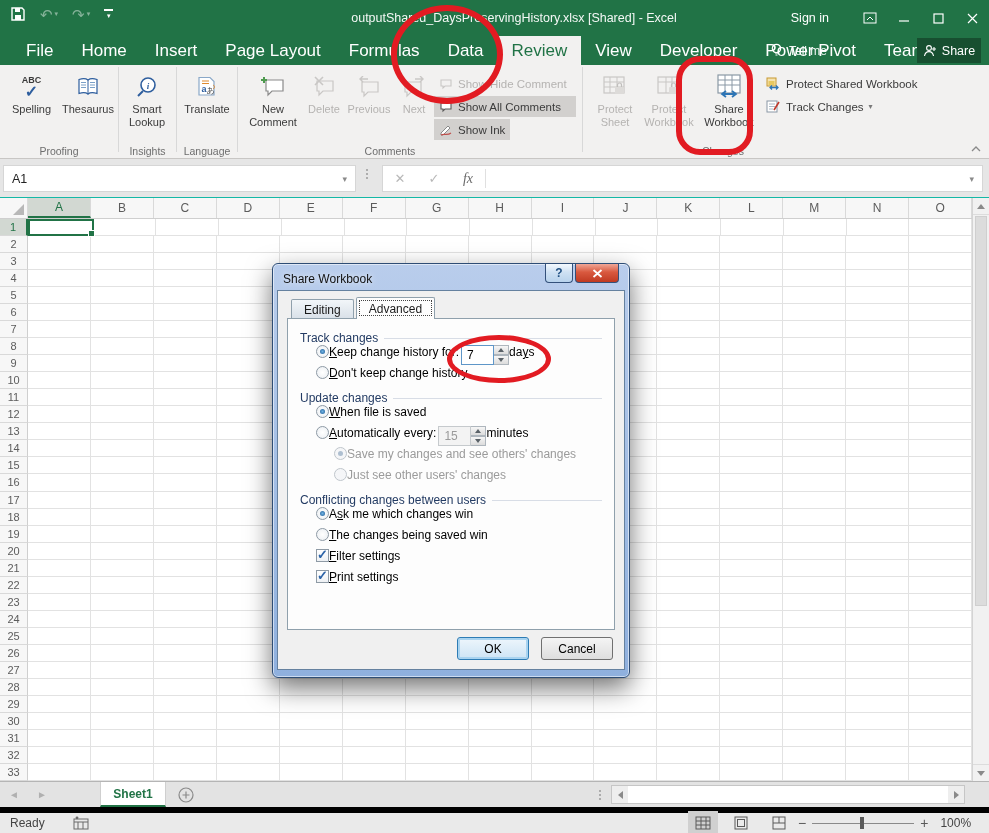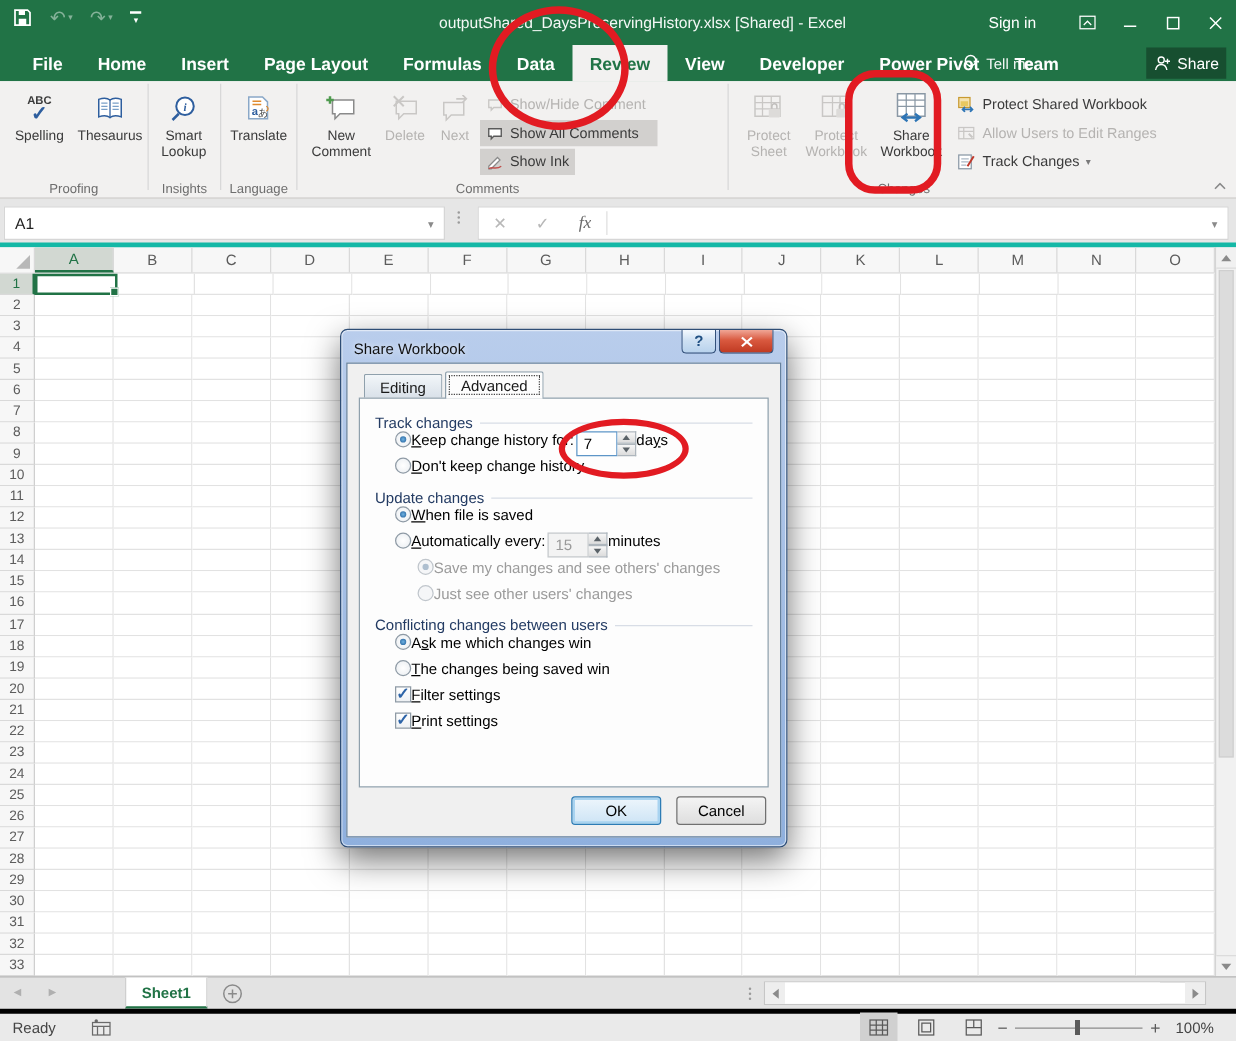--- a/index.html
+++ b/index.html
@@ -13,42 +13,42 @@
   .qat-dim { color:rgba(255,255,255,.45); font-size:15px; line-height:15px; }
   .qat-caret { font-size:7px; color:rgba(255,255,255,.45); }
   #title-text { position:absolute; left:50%; top:0; transform:translateX(-44%); height:36px; display:flex; align-items:center; font-size:12.5px; color:rgba(255,255,255,.95); white-space:nowrap; }
   #tb-right { position:absolute; right:0; top:0; height:36px; display:flex; align-items:center;margin-left:47px; }
   #signin { font-size:12.5px; margin-right:24px; }
   .winbtn { width:34px; height:36px; display:flex; align-items:center; justify-content:center; color:#fff; }
 
   
   #tabrow { position:absolute; left:0; top:36px; width:989px; height:29px; background:var(--green); }
   #ribbon-tabs { display:flex; align-items:stretch; height:29px; padding-left:12px; }
-  .rtab { display:flex; align-items:center; padding:0 14px; color:#fff; font-size:14px; white-space:nowrap;font-weight:bold; }
+  .rtab { display:flex; align-items:center; padding:0 14px; color:#fff; font-size:17px; white-space:nowrap; }
   .rtab.sel { background:#f2f1f0; color:var(--green); }
   #tellme { display:flex; align-items:center; gap:6px; color:rgba(255,255,255,.95); padding:0 10px; }
   #share-btn { position:absolute; right:8px; top:2px; bottom:2px; width:64px; background:#174f30; color:#fff; display:flex; align-items:center; justify-content:center; gap:5px; font-size:12.5px; }
 
   
   #ribbon { position:absolute; left:0; top:65px; width:989px; height:94px; background:#f2f1f0; border-bottom:1px solid #c8c6c4; display:flex; }
   .rgroup { position:relative; height:93px; flex:none; }
   .rgroup .glabel { position:absolute; bottom:1px; left:0; right:0; text-align:center; font-size:10.5px; color:#6e6e6e; }
   .gsep { width:1px; height:85px; margin-top:2px; background:#d8d8d8; flex:none; }
   .bigrow { display:flex; align-items:stretch; height:76px; padding-top:2px; }
   .bigbtn { display:flex; flex-direction:column; align-items:center; padding-top:4px; font-size:11px; line-height:13px; text-align:center; color:#3b3b3b; }
   .bigbtn .bicon { height:32px; display:flex; align-items:center; justify-content:center; }
   .bigbtn.dis { color:#b5b3b1; }
   .stack { display:flex; flex-direction:column; justify-content:flex-start; padding-top:6px; gap:2px; }
   .smallbtn { display:flex; align-items:center; gap:5px; height:21px; padding:0 5px; font-size:11.5px; color:#3b3b3b; white-space:nowrap; }
   .smallbtn.dis { color:#b5b3b1; }
   .smallbtn.on { background:#d2d0ce; }
   #ribbon-collapse { position:absolute; right:8px; bottom:6px; }
 
   
-  #fxrow { position:absolute; left:0; top:159px; width:989px; height:39px; background:#e6e6e6; border-bottom:4px solid #14b8a6; }
+  #fxrow { position:absolute; left:0; top:159px; width:989px; height:39px; background:#e6e6e6; border-bottom:1px solid #14b8a6; }
   #namebox { position:absolute; left:3px; top:6px; width:353px; height:27px; background:#fff; border:1px solid #d6d6d6; display:flex; align-items:center; padding-left:8px; font-size:12.5px; color:#222; }
   #namebox .nb-caret { margin-left:auto; margin-right:8px; color:#8a8a8a; font-size:9px; }
   #fx-dots { position:absolute; left:366px; top:10px; }
   #fxbar { position:absolute; left:382px; top:6px; width:601px; height:27px; background:#fff; border:1px solid #d6d6d6; display:flex; align-items:center; }
   .fxbtn { width:34px; text-align:center; color:#b8b8b8; font-size:13px; }
   #fx-glyph { font-family:"Liberation Serif", serif; font-style:italic; color:#6a6a6a; font-size:14px; width:34px; text-align:center; }
   #fxdiv { width:1px; height:19px; background:#e0e0e0; }
   #fxbar .fx-caret { margin-left:auto; margin-right:8px; color:#8a8a8a; font-size:9px; }
 
   
@@ -80,21 +80,21 @@
   .navarr { width:28px; display:flex; align-items:center; justify-content:center; color:#b0b0b0; font-size:10px; }
   #sheet-tab { width:66px; margin-left:44px; background:#fff; display:flex; align-items:center; justify-content:center; color:var(--green); font-weight:bold; font-size:12px; border-bottom:2px solid var(--green); border-right:1px solid #cfcfcf; border-left:1px solid #cfcfcf; }
   #addsheet { width:40px; display:flex; align-items:center; justify-content:center; }
   .dots3 { display:flex; flex-direction:column; gap:2px; justify-content:center; margin-left:auto; }
   .dots3 i { width:2px; height:2px; background:#9a9a9a; border-radius:50%; }
   #hscroll { width:354px; margin:3px 24px 3px 10px; background:#fff; border:1px solid #c6c6c6; display:flex; align-items:center; }
   .hs-btn { width:16px; height:100%; display:flex; align-items:center; justify-content:center; background:#eee; }
   #hthumb { height:100%; width:300px; background:#fff; }
 
   
-  #statusbar { position:absolute; left:0; top:807px; width:989px; height:26px; background:#eaeaea; border-top:4px solid #000000; display:flex; align-items:center; }
+  #statusbar { position:absolute; left:0; top:807px; width:989px; height:26px; background:#eaeaea; border-top:6px solid #000000; display:flex; align-items:center; }
   #ready { margin-left:10px; color:#444; font-size:12px; }
   #macro-icon { margin-left:28px; }
   #views { position:absolute; left:688px; display:flex; gap:8px; align-items:center; }
   .viewbtn { width:30px; height:24px; display:flex; align-items:center; justify-content:center; }
   .viewbtn.sel { background:#d0d0d0; }
   #zoomctl { position:absolute; left:798px; display:flex; align-items:center; gap:6px; width:186px; }
   #zoom-track { width:102px; height:1px; background:#8a8a8a; position:relative; }
   #zoom-thumb { position:absolute; left:48px; top:-6px; width:4px; height:12px; background:#5a5a5a; }
   #zoom-label { font-size:12px; color:#444; margin-left:6px; }
   .zchar { font-size:14px; color:#5a5a5a; }
@@ -311,20 +311,29 @@
       </div>
       <div class="bigbtn dis" style="width:40px">
         <span class="bicon">
           <svg width="24" height="22" viewBox="0 0 24 22">
               <path d="M5 5h16v10H11l-4 4v-4H5z" fill="none" stroke="#c9c7c5" stroke-width="1.2"></path>
               <path d="M3 1l8 8M11 1l-8 8" stroke="#c9c7c5" stroke-width="1.6"></path>
             </svg>
         </span>
         <span>Delete</span>
       </div>
+      <div class="bigbtn dis" style="width:50px">
+        <span class="bicon">
+          <svg width="24" height="22" viewBox="0 0 24 22">
+              <path d="M5 6h16v10H11l-4 4v-4H5z" fill="none" stroke="#c9c7c5" stroke-width="1.2"></path>
+              <path d="M11 3H3m3-3L3 3l3 3" fill="none" stroke="#c9c7c5" stroke-width="1.4"></path>
+            </svg>
+        </span>
+        <span>Previous</span>
+      </div>
       <div class="bigbtn dis" style="width:40px">
         <span class="bicon">
           <svg width="24" height="22" viewBox="0 0 24 22">
               <path d="M3 6h16v10H9l-4 4v-4H3z" fill="none" stroke="#c9c7c5" stroke-width="1.2"></path>
               <path d="M13 3h8m-3-3l3 3-3 3" fill="none" stroke="#c9c7c5" stroke-width="1.4"></path>
             </svg>
         </span>
         <span>Next</span>
       </div>
       <div class="stack" style="width:142px">
@@ -388,28 +397,20 @@
         <span>Share Workbook</span>
       </div>
       <div class="stack" style="width:215px">
         <div class="smallbtn">
           <svg width="15" height="13" viewBox="0 0 15 13">
               <rect x="1" y="1" width="9" height="8" fill="#f5e3b0" stroke="#c89a30"></rect>
               <rect x="2.5" y="4" width="6" height="4" fill="#e8c860"></rect>
               <path d="M3 12h8m-6-2l-2 2 2 2m4-4l2 2-2 2" transform="translate(1 -1.5)" fill="none" stroke="#2e75b5" stroke-width="1.3"></path>
             </svg>
           <span>Protect Shared Workbook</span>
-        </div>
-        <div class="smallbtn dis">
-          <svg width="15" height="13" viewBox="0 0 15 13">
-              <rect x="1" y="2" width="12" height="9" fill="none" stroke="#c9c7c5"></rect>
-              <path d="M1 5h12M5 2v9" stroke="#c9c7c5"></path>
-              <path d="M9 7l3 3" stroke="#c9c7c5" stroke-width="1.5"></path>
-            </svg>
-          <span>Allow Users to Edit Ranges</span>
         </div>
         <div class="smallbtn">
           <svg width="15" height="13" viewBox="0 0 15 13">
               <rect x="1" y="1" width="10" height="11" fill="#fff" stroke="#8a98a5"></rect>
               <path d="M3 4h6M3 6.5h6M3 9h4" stroke="#aab8c5"></path>
               <path d="M13 2l-5 8" stroke="#c0392b" stroke-width="1.6"></path>
             </svg>
           <span>Track Changes</span>
           <span style="font-size:8px;color:#7a7a7a">▾</span>
         </div>

